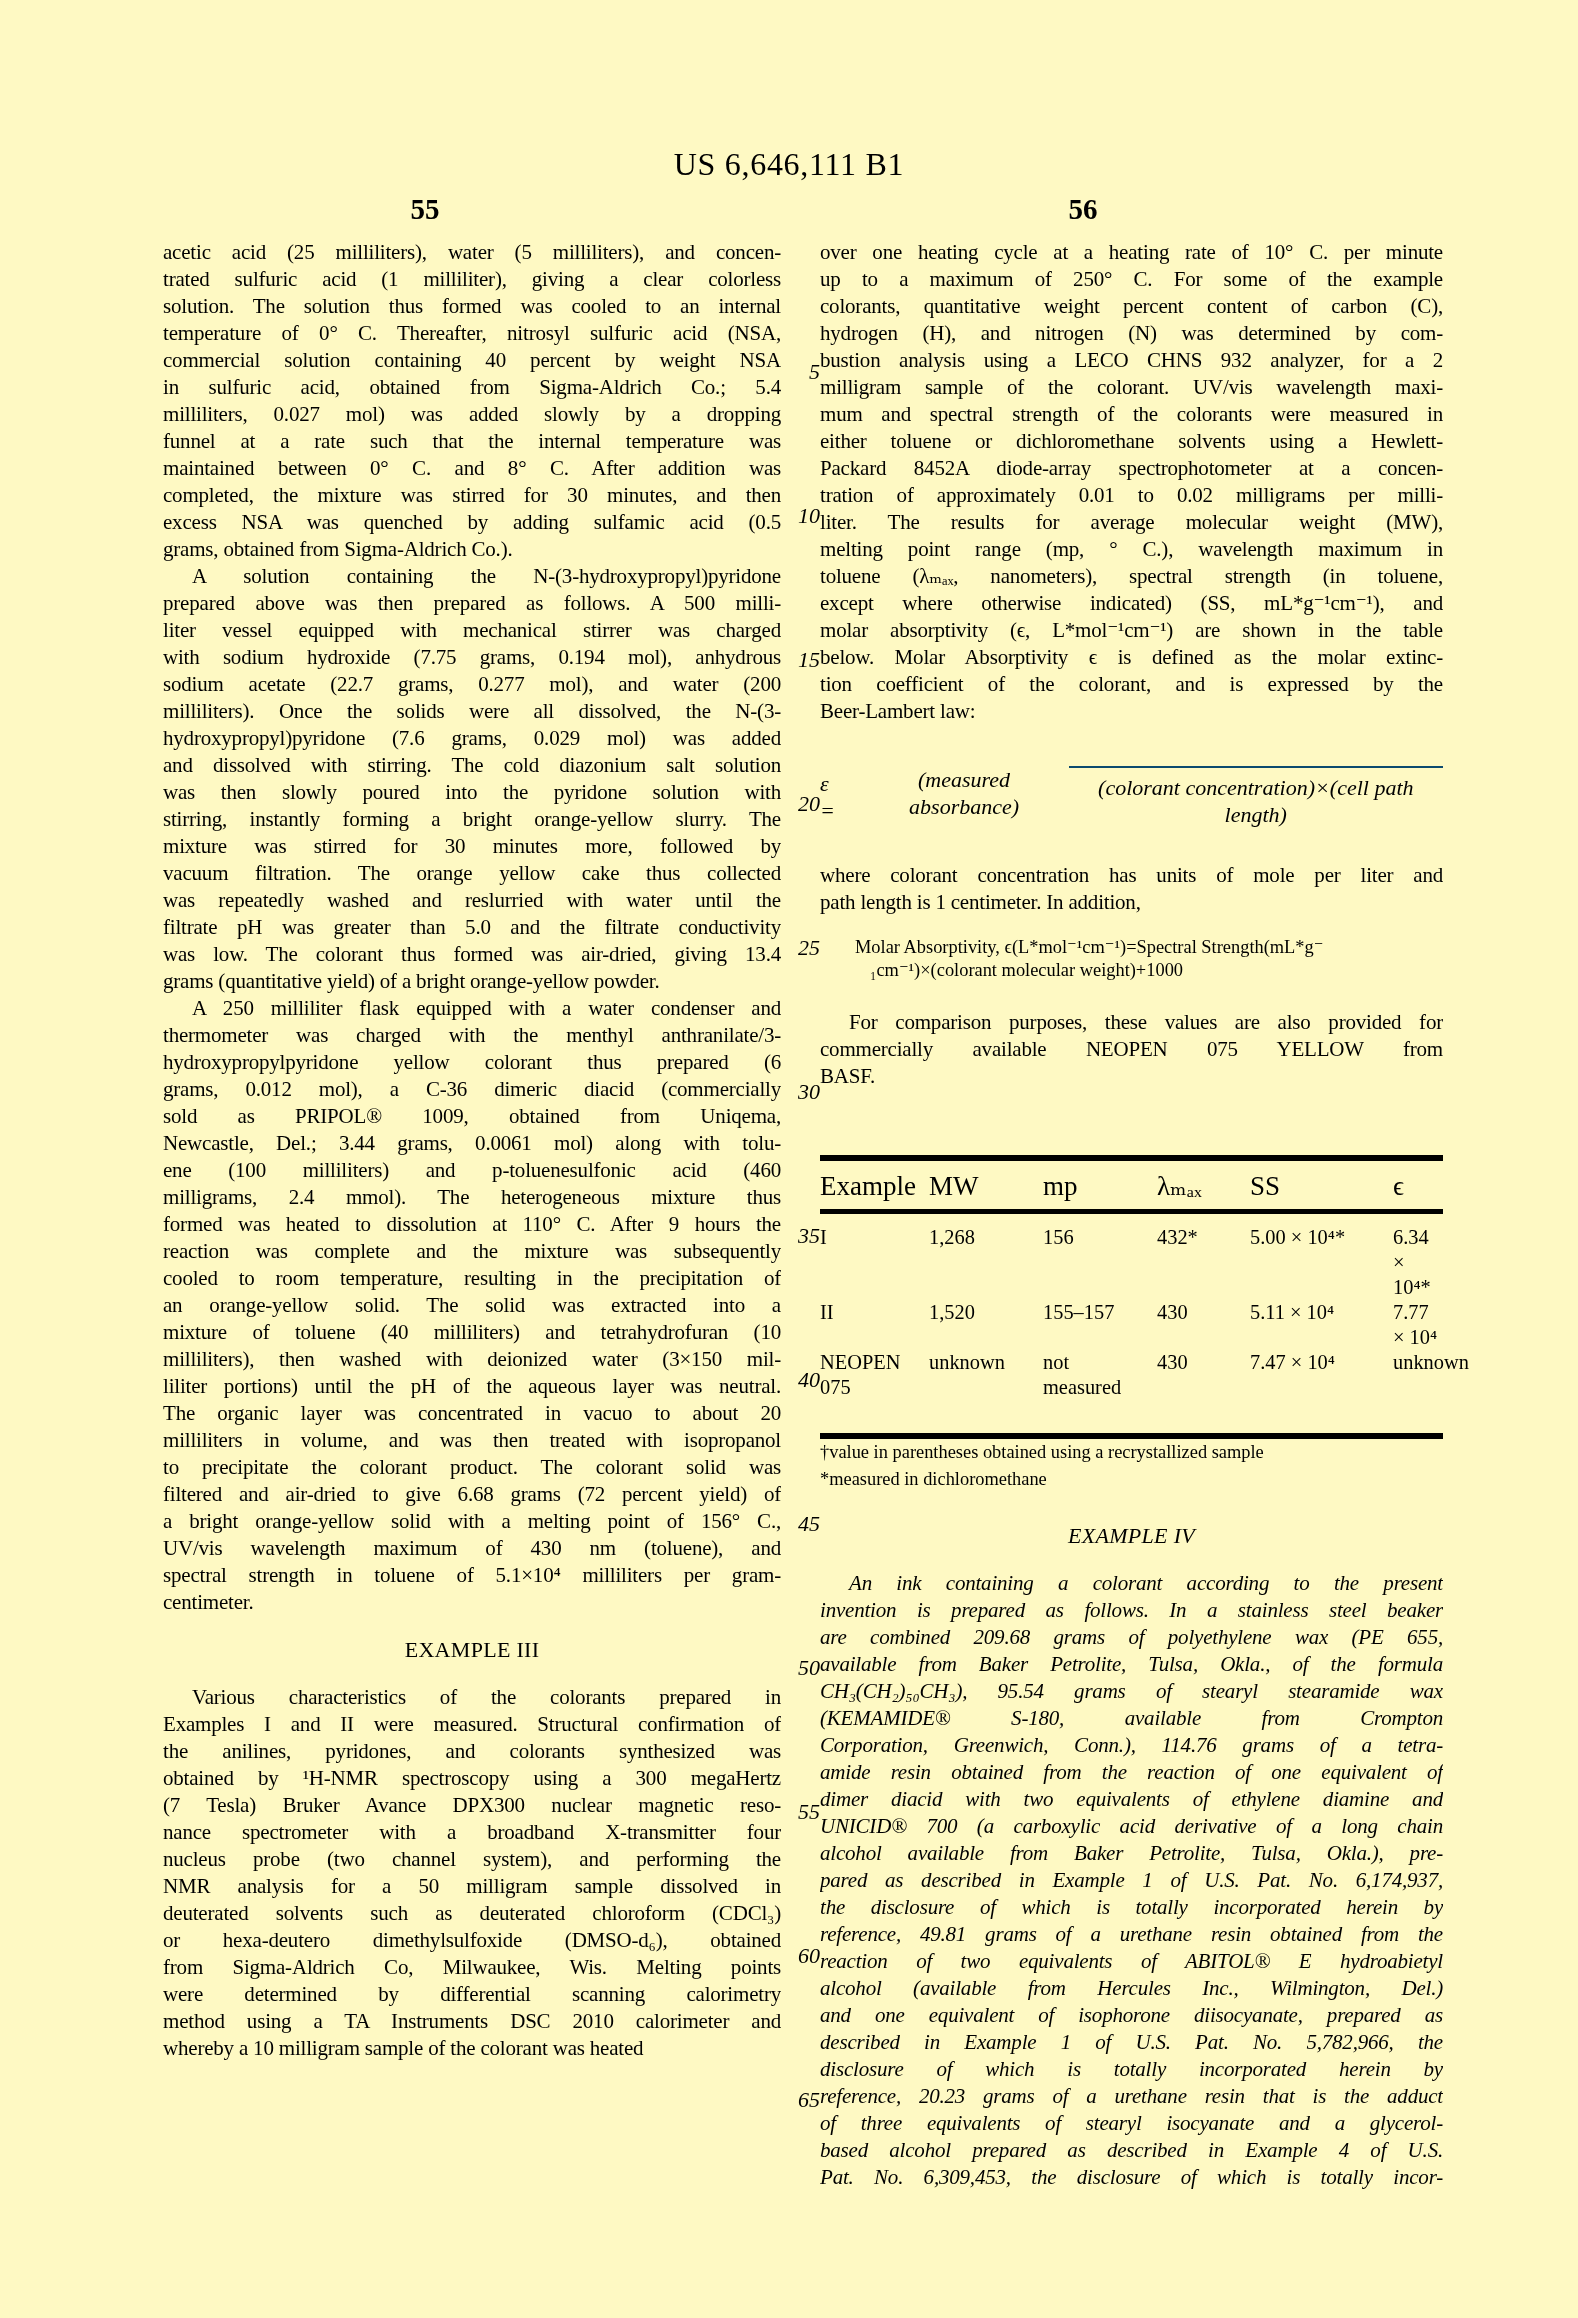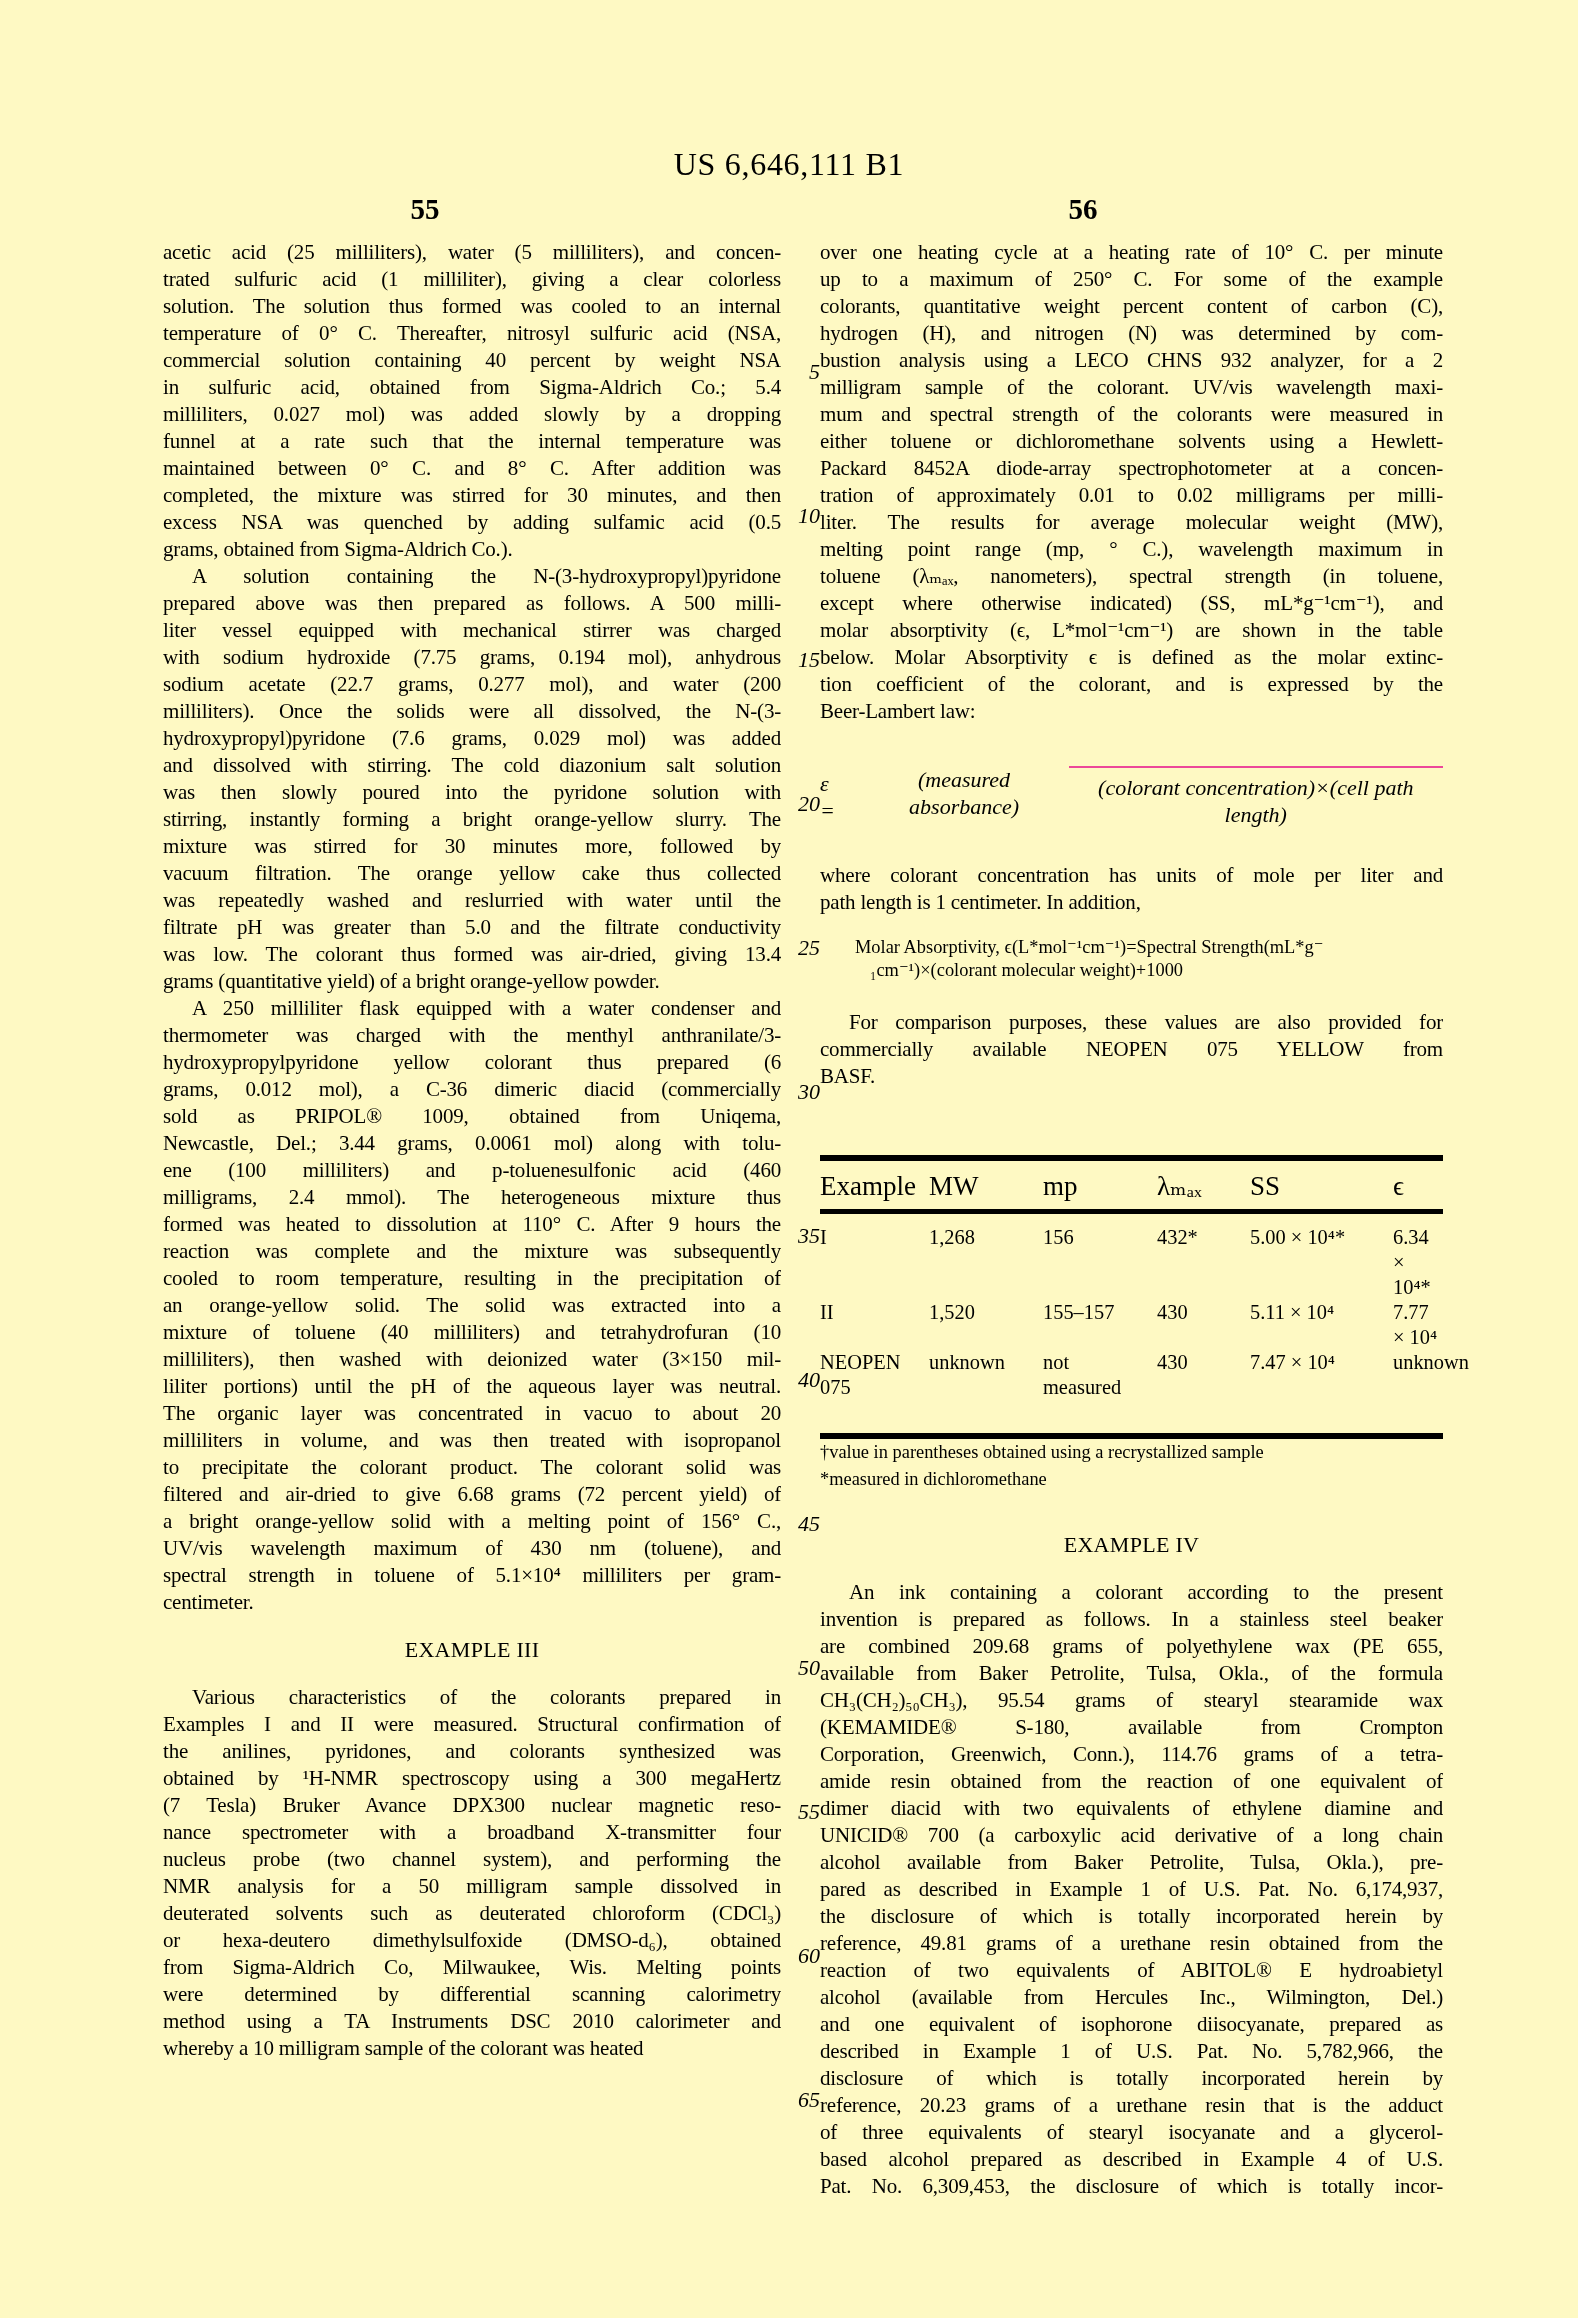--- a/index.html
+++ b/index.html
@@ -21,32 +21,32 @@
   .ln.i{text-indent:29px;}
   .ln.h{text-align:center;text-align-last:center;font-size:22px;letter-spacing:0.3px;}
   .ln.sp{height:20.4px;}
   .ln.f1{text-align:right;text-align-last:left;font-size:18.4px;height:23px;line-height:23px;padding-left:35px;letter-spacing:0;}
   .ln.f2{text-align:left;text-align-last:left;font-size:18.4px;height:23px;line-height:23px;padding-left:50px;letter-spacing:0;}
   .eq-wrap{margin:41px 0 34px;display:flex;justify-content:center;}
   .eq{display:flex;align-items:center;font-style:italic;font-size:22px;letter-spacing:0;}
   .eq-lhs{margin-right:12.2px;}
   .frac{display:inline-flex;flex-direction:row;text-align:center;}
   .frac .num{padding:0 6.8px 6.1px;}
-  .frac .den{border-top:2px solid #ec4899;padding:6.1px 6.8px 0;}
+  .frac .den{border-top:2px solid #0c4a6e;padding:6.1px 6.8px 0;}
   .formula{margin:20.4px 0 27px;}
   .tbl{margin-top:65px;border-top:6.1px solid #000;}
   .thead{display:grid;grid-template-columns:109px 114px 114px 93px 143px auto;
         border-bottom:5.4px solid #000;padding:12.2px 0 11px;}
   .th{font-size:27px;line-height:24.5px;letter-spacing:0;}
   .tbody{padding:11px 0 33px;border-bottom:6.1px solid #000;}
   .tr{display:grid;grid-template-columns:109px 114px 114px 93px 143px auto;}
   .td{font-size:20.4px;line-height:25px;letter-spacing:0;padding-right:5.4px;}
   .fnotes{}
   .fn{font-size:18.4px;line-height:27px;letter-spacing:0;}
-  .rc4{margin-top:38px;}
+  .rc4{margin-top:29px;font-style:italic;}
 </style>
 </head>
 <body>
 
 <div class="page">
   <div class="patent-number">US 6,646,111 B1</div>
   <div class="colnum left">55</div>
   <div class="colnum right">56</div>
 
   <div class="gutter">

